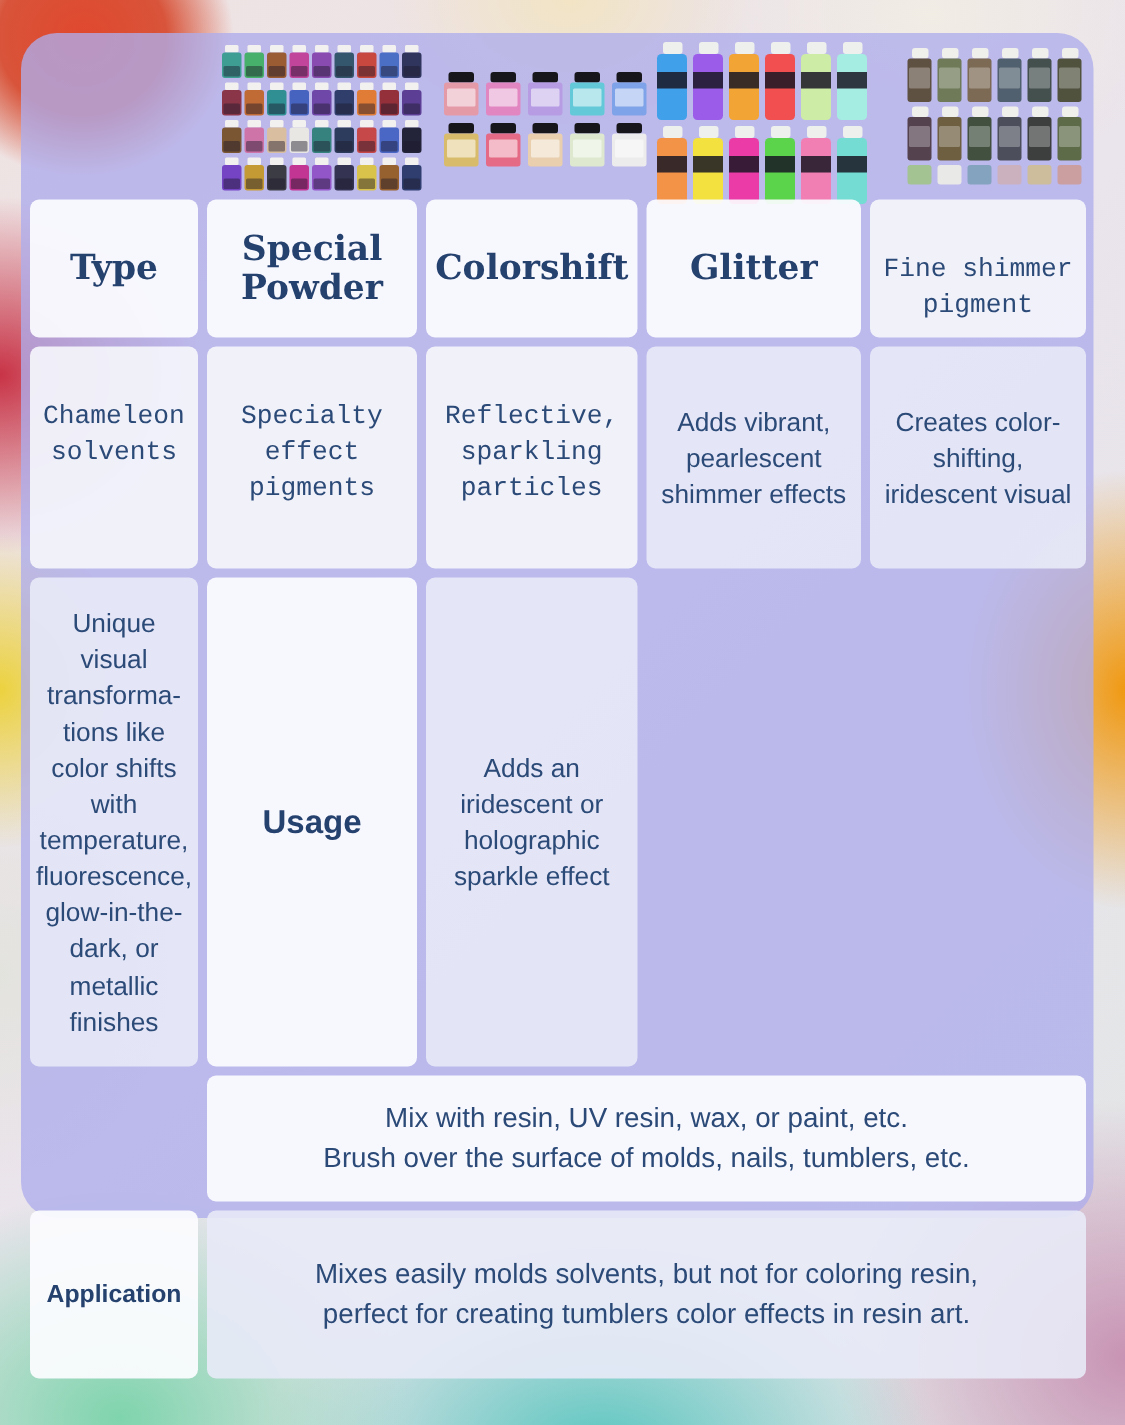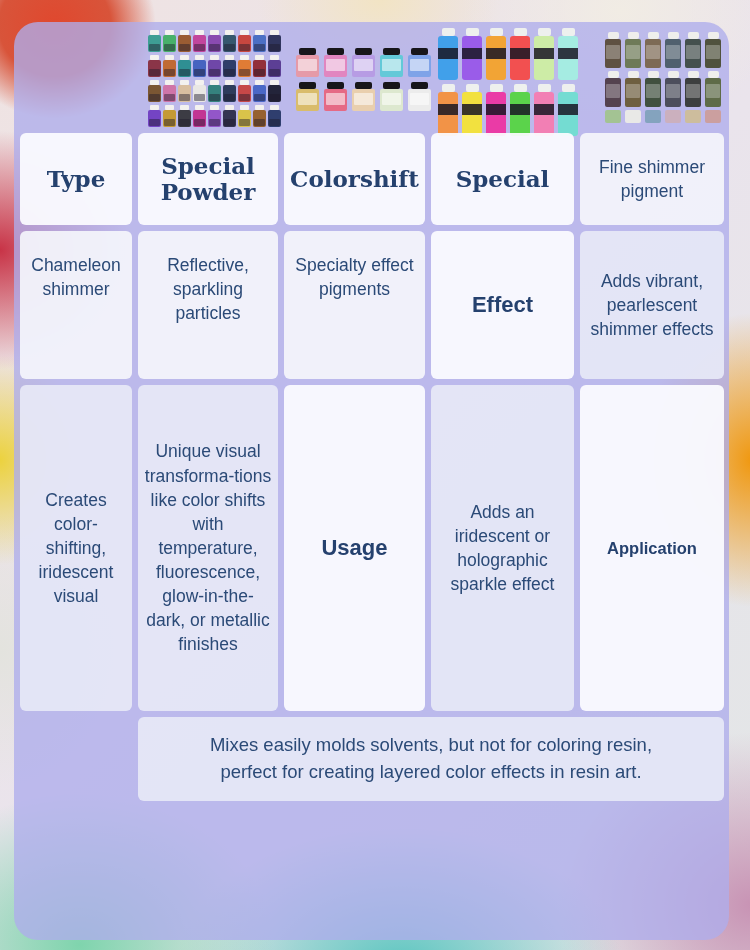--- a/index.html
+++ b/index.html
@@ -13,21 +13,21 @@
       radial-gradient(220px 170px at 620px 10px, #f1ece4 0%, rgba(241,236,228,0) 72%),
       radial-gradient(160px 210px at 752px 460px, #f0980f 0%, rgba(240,152,15,0) 70%),
       radial-gradient(130px 150px at 0px 460px, #ecd23e 0%, rgba(236,210,62,0) 70%),
       radial-gradient(160px 190px at 0px 650px, #e3e3de 0%, rgba(227,227,222,0) 72%),
       radial-gradient(270px 210px at 80px 945px, #7fd4ad 0%, rgba(127,212,173,0) 72%),
       radial-gradient(310px 190px at 400px 965px, #5cc6c0 0%, rgba(92,198,192,0) 72%),
       radial-gradient(270px 240px at 752px 905px, #c893b4 0%, rgba(200,147,180,0) 72%),
       linear-gradient(135deg, #efe3e2 0%, #eae4ec 50%, #e2e6e6 100%);
   }
   .panel{
-    position:absolute;left:14px;top:22px;width:715px;height:918px;
+    position:absolute;left:14px;top:22px;width:715px;height:790px;
     background:rgba(174,173,236,0.78);
     border-radius:24px;
   }
   
   .product-image{position:absolute;}
   .jar-row{display:flex;justify-content:center;margin-bottom:3px;}
   .jar{display:flex;flex-direction:column;align-items:center;}
   .cap{border-radius:1px;}
   .jbody{position:relative;border-radius:2px;}
   .jlabel{position:absolute;}
@@ -69,21 +69,21 @@
   .c-white{background:rgba(252,252,255,0.93);}
   .c-soft{background:rgba(246,247,252,0.9);}
   .c-lav{background:rgba(232,234,247,0.9);}
   .head{
     font-family:"DejaVu Serif","Liberation Serif",serif;
     font-weight:bold;font-size:23px;line-height:1.15;color:#25416e;
   }
   .rowlabel{font-weight:bold;font-size:22px;color:#25416e;}
   .rowlabel.small{font-size:16.5px;}
   .body-txt{font-size:17.5px;line-height:1.38;}
-  .top-align{justify-content:flex-start;padding-top:22px;}
+  .top-align{justify-content:flex-start;padding-top:35px;font-family:Liberation Mono, monospace;}
   .merged{grid-column:2 / 6;font-size:18.5px;line-height:1.45;}
 </style>
 </head>
 <body>
 
 <div class="stage">
   <div class="panel">
 
     <div class="product-image pi-mica">
         <div class="jar-row">
@@ -540,36 +540,39 @@
           <div class="swatch" style="background: rgb(205, 189, 157);"></div>
           <div class="swatch" style="background: rgb(203, 159, 159);"></div>
         </div>
       </div>
 
     <div class="grid">
 
       <div class="cell c-white head">Type</div>
       <div class="cell c-white head">Special Powder</div>
       <div class="cell c-white head">Colorshift</div>
-      <div class="cell c-white head">Special</div>
+      <div class="cell c-white head">Glitter</div>
 
       <div class="cell c-soft body-txt top-align">Fine shimmer pigment</div>
-      <div class="cell c-soft body-txt top-align">Chameleon shimmer</div>
+      <div class="cell c-soft body-txt top-align">Chameleon solvents</div>
+      <div class="cell c-soft body-txt top-align">Specialty effect pigments</div>
       <div class="cell c-soft body-txt top-align">Reflective, sparkling particles</div>
-      <div class="cell c-soft body-txt top-align">Specialty effect pigments</div>
-
-      <div class="cell c-white rowlabel">Effect</div>
+
       <div class="cell c-lav body-txt">Adds vibrant, pearlescent shimmer effects</div>
       <div class="cell c-lav body-txt">Creates color-shifting, iridescent visual</div>
       <div class="cell c-lav body-txt">Unique visual transforma-tions like color shifts with temperature, fluorescence, glow-in-the-dark, or metallic finishes</div>
       <div class="cell c-white rowlabel">Usage</div>
 
       <div class="cell c-lav body-txt">Adds an iridescent or holographic sparkle effect</div>
+      <div class="cell c-white merged">
+        <div>Mix with resin,  UV resin, wax, or paint, etc.</div>
+        <div>Brush over the surface of molds, nails, tumblers, etc.</div>
+      </div>
 
       <div class="cell c-white rowlabel small">Application</div>
       <div class="cell c-lav merged">
         <div>Mixes easily molds solvents, but not for coloring resin,</div>
-        <div>perfect for creating layered color effects in resin art.</div>
+        <div>perfect for creating tumblers color effects in resin art.</div>
       </div>
     </div>
 
   </div>
 </div>
 
 </body></html>

